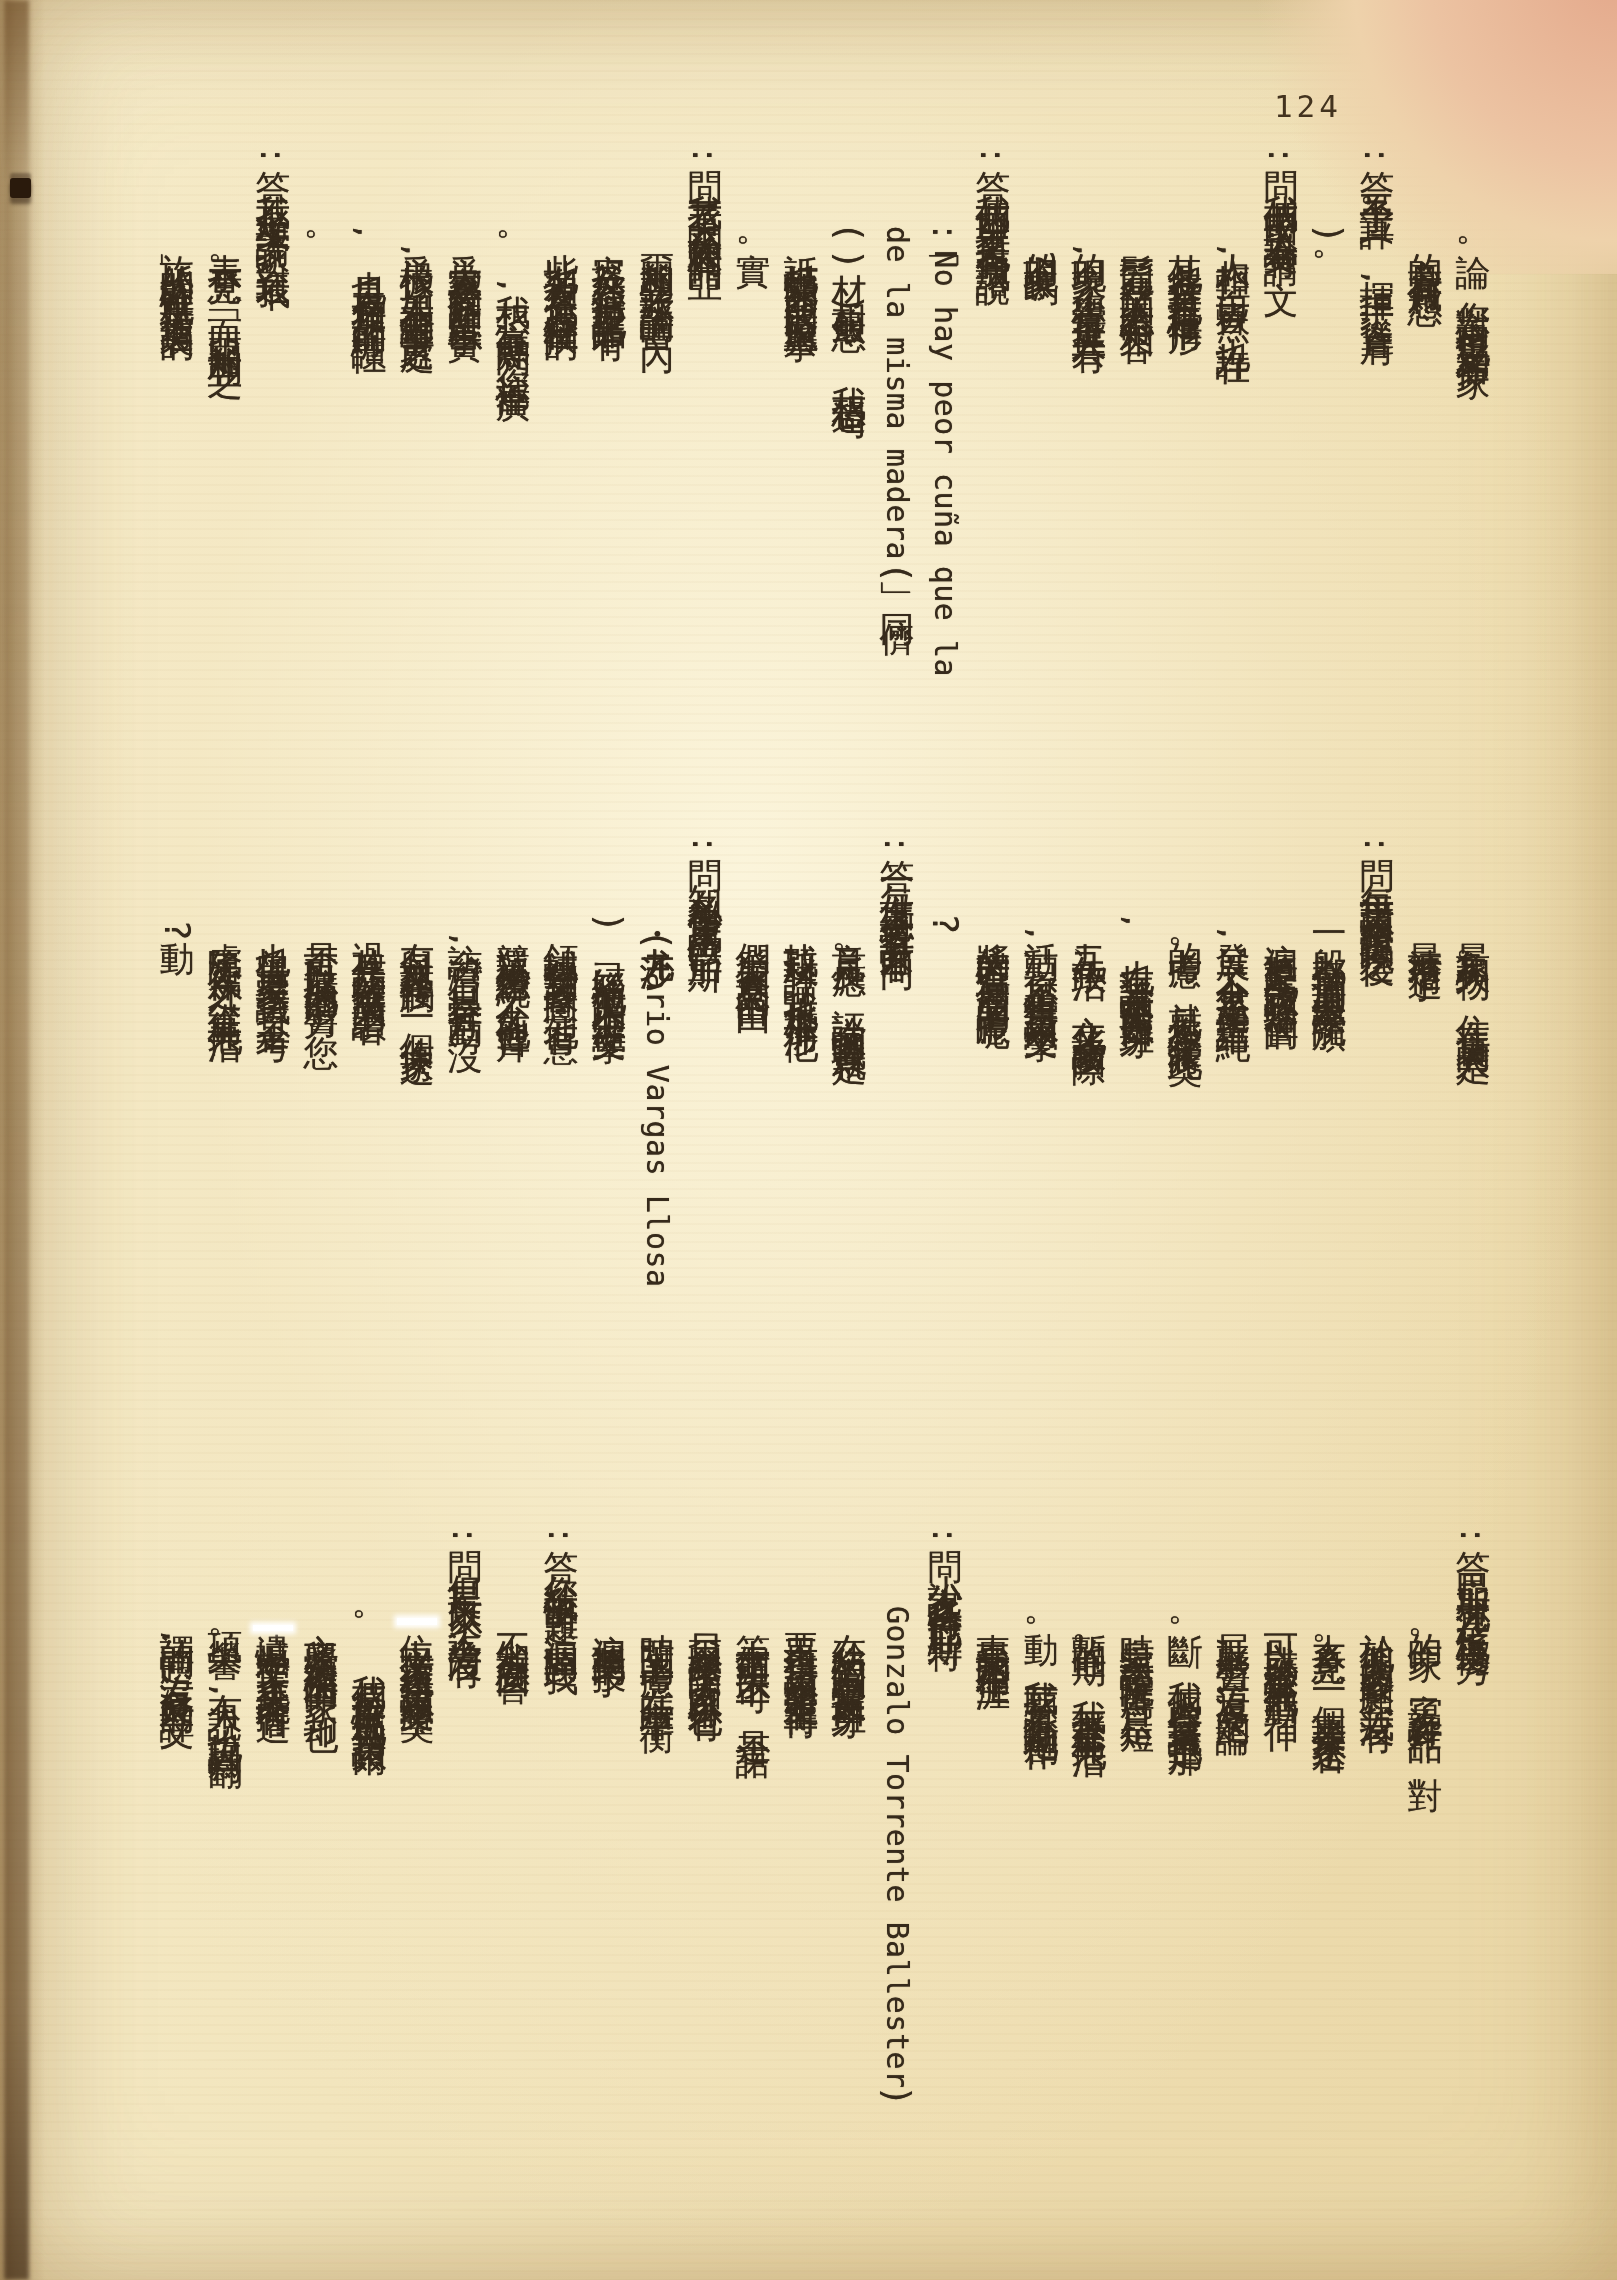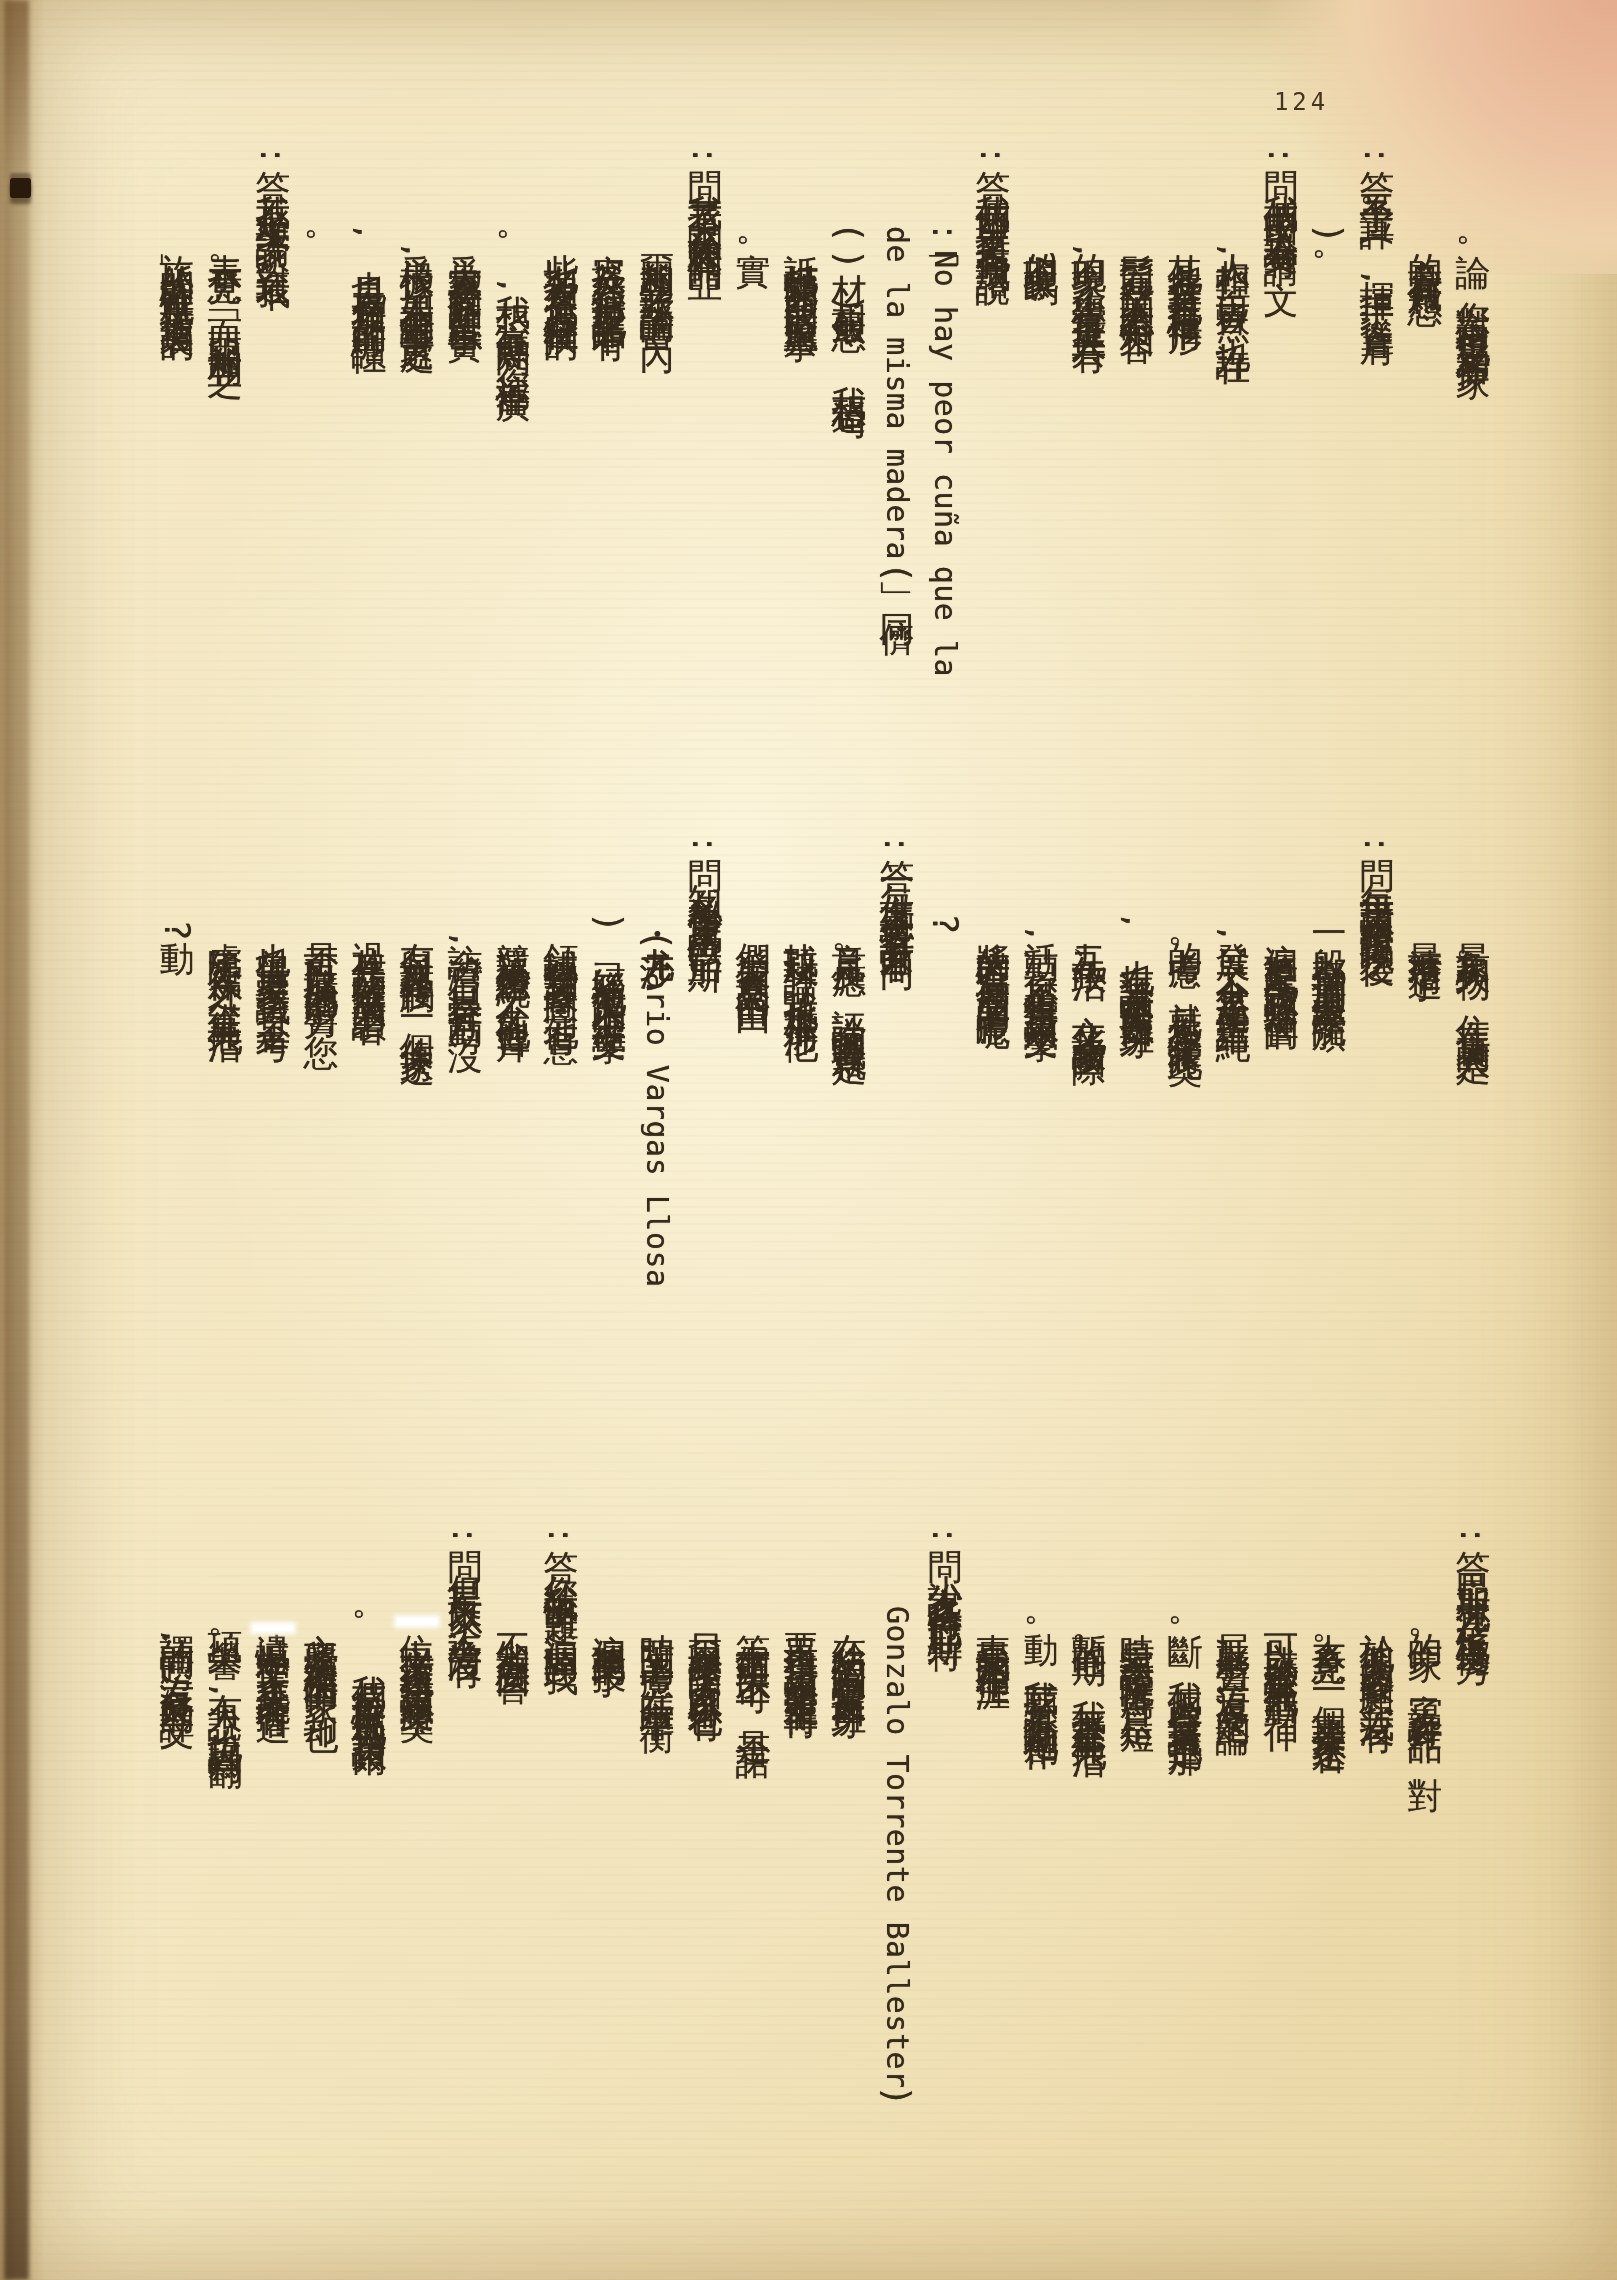--- a/index.html
+++ b/index.html
@@ -50,21 +50,21 @@
   .spine-blot {
     position: absolute; left: 9.8px; top: 178px;
     width: 21.6px; height: 19.6px;
     background: #2a1a0c;
     border-radius: 2.9px;
     box-shadow: 0 5.9px 3.9px rgba(42,26,12,0.5), 0 -4.9px 2.9px rgba(42,26,12,0.4);
   }
   .page-number {
     position: absolute; left: 1274px; top: 88px;
     font-family: "DejaVu Sans Mono", "Liberation Mono", monospace;
-    font-size: 24px; letter-spacing: 3.9px;
+    font-size: 31px; letter-spacing: 3.9px;
     color: #43331f;
   }
   .band {
     position: absolute; right: 120px;
     width: 1357px; height: 627px;
     writing-mode: vertical-rl;
     text-orientation: mixed;
     font-size: 35px;
     line-height: 48px;
     letter-spacing: 6.2px;

